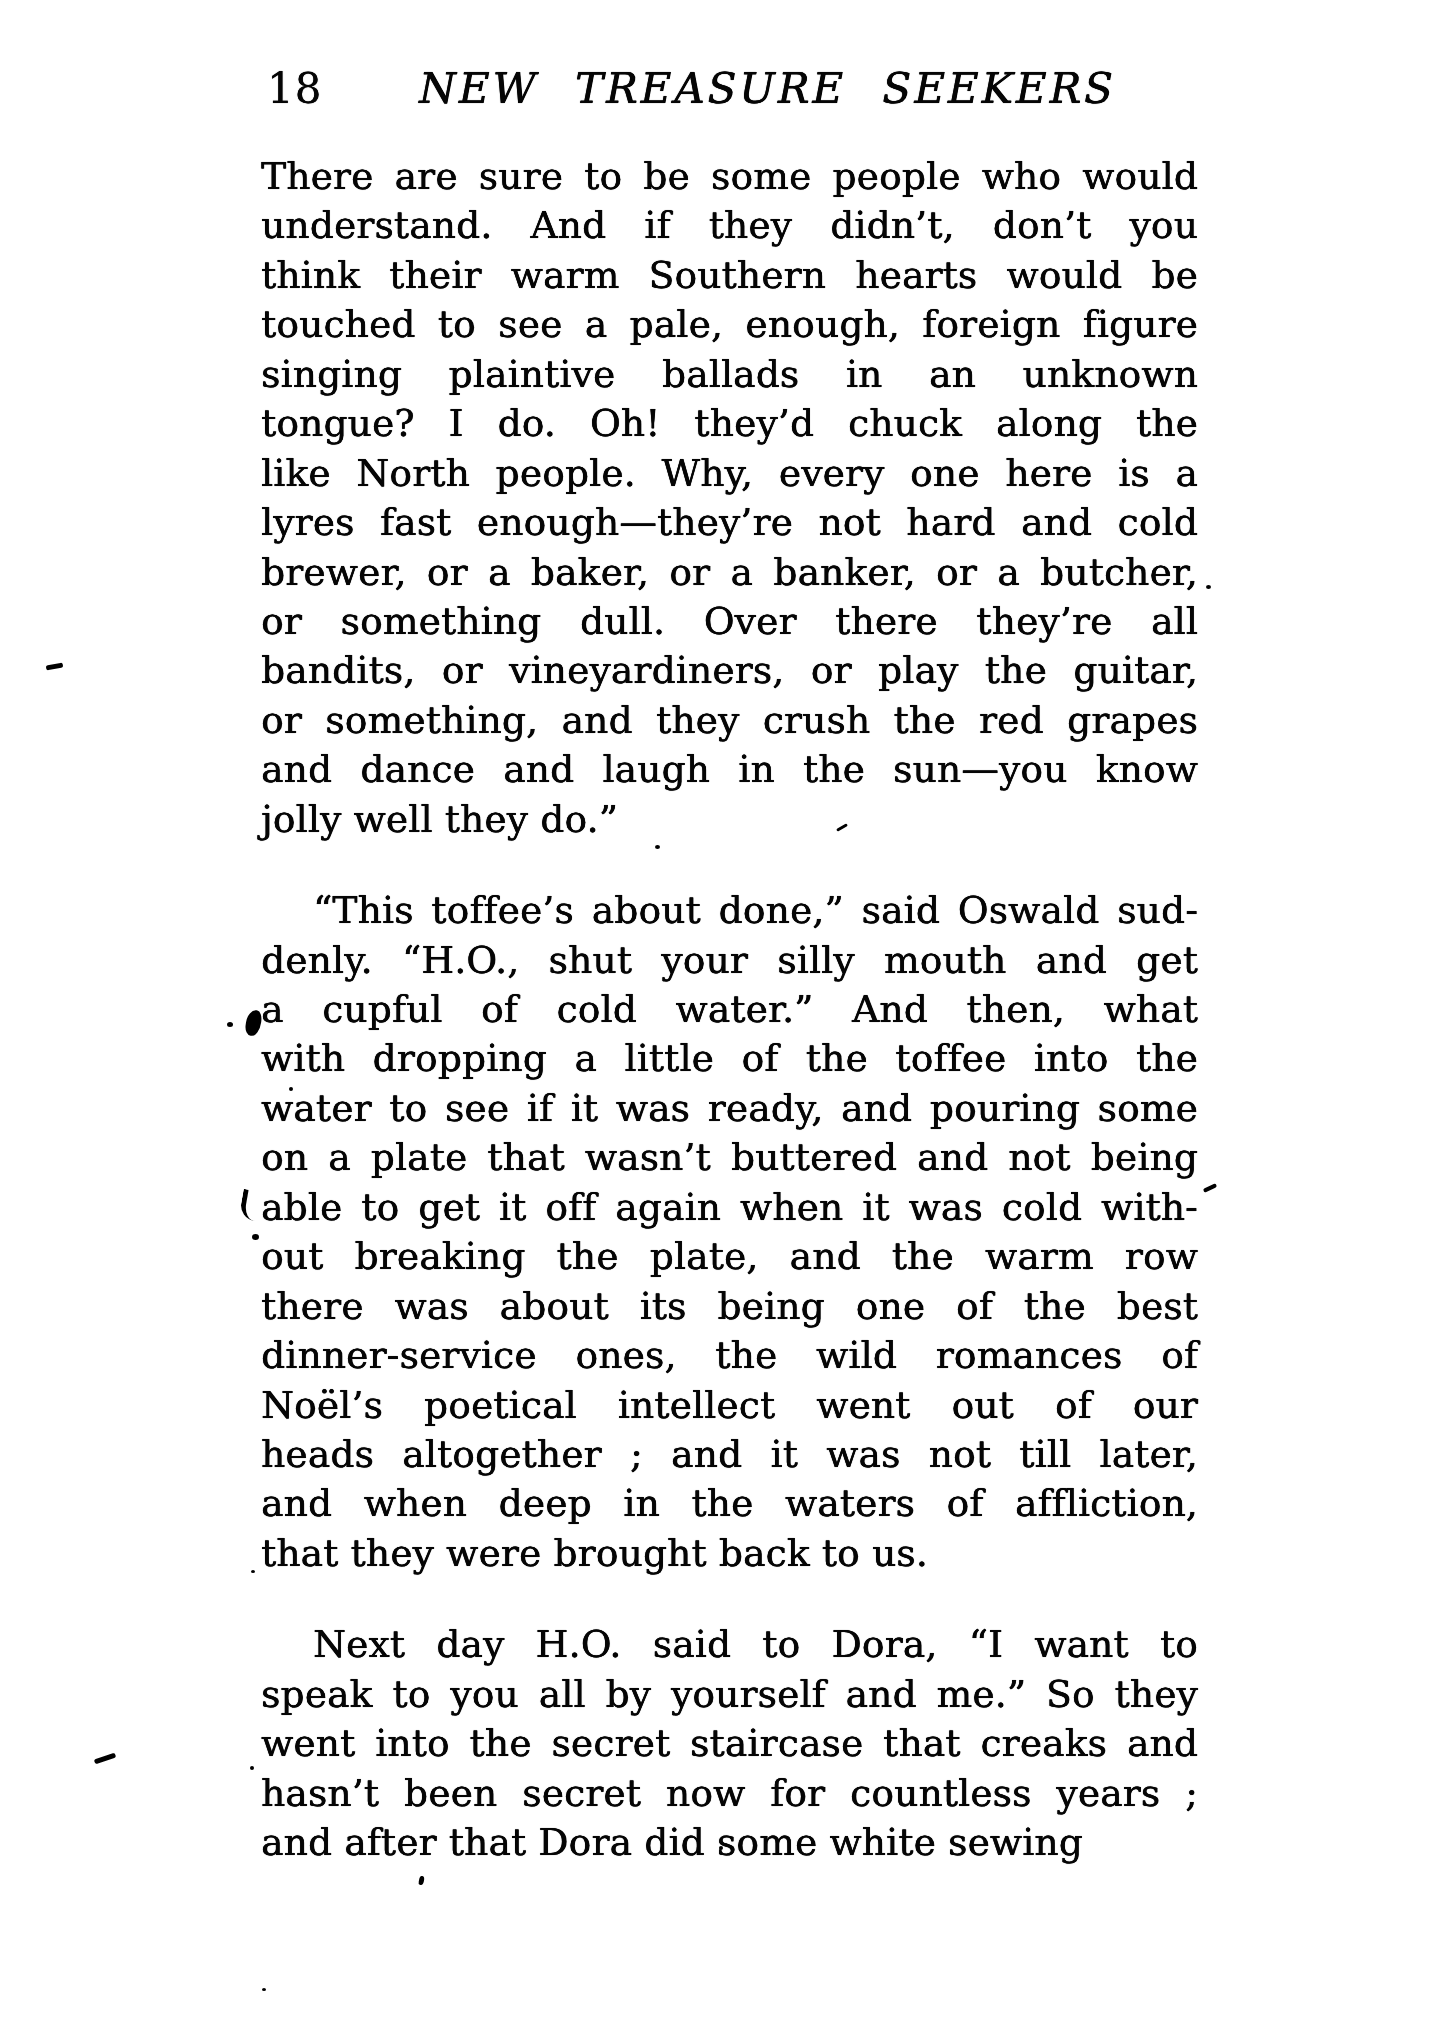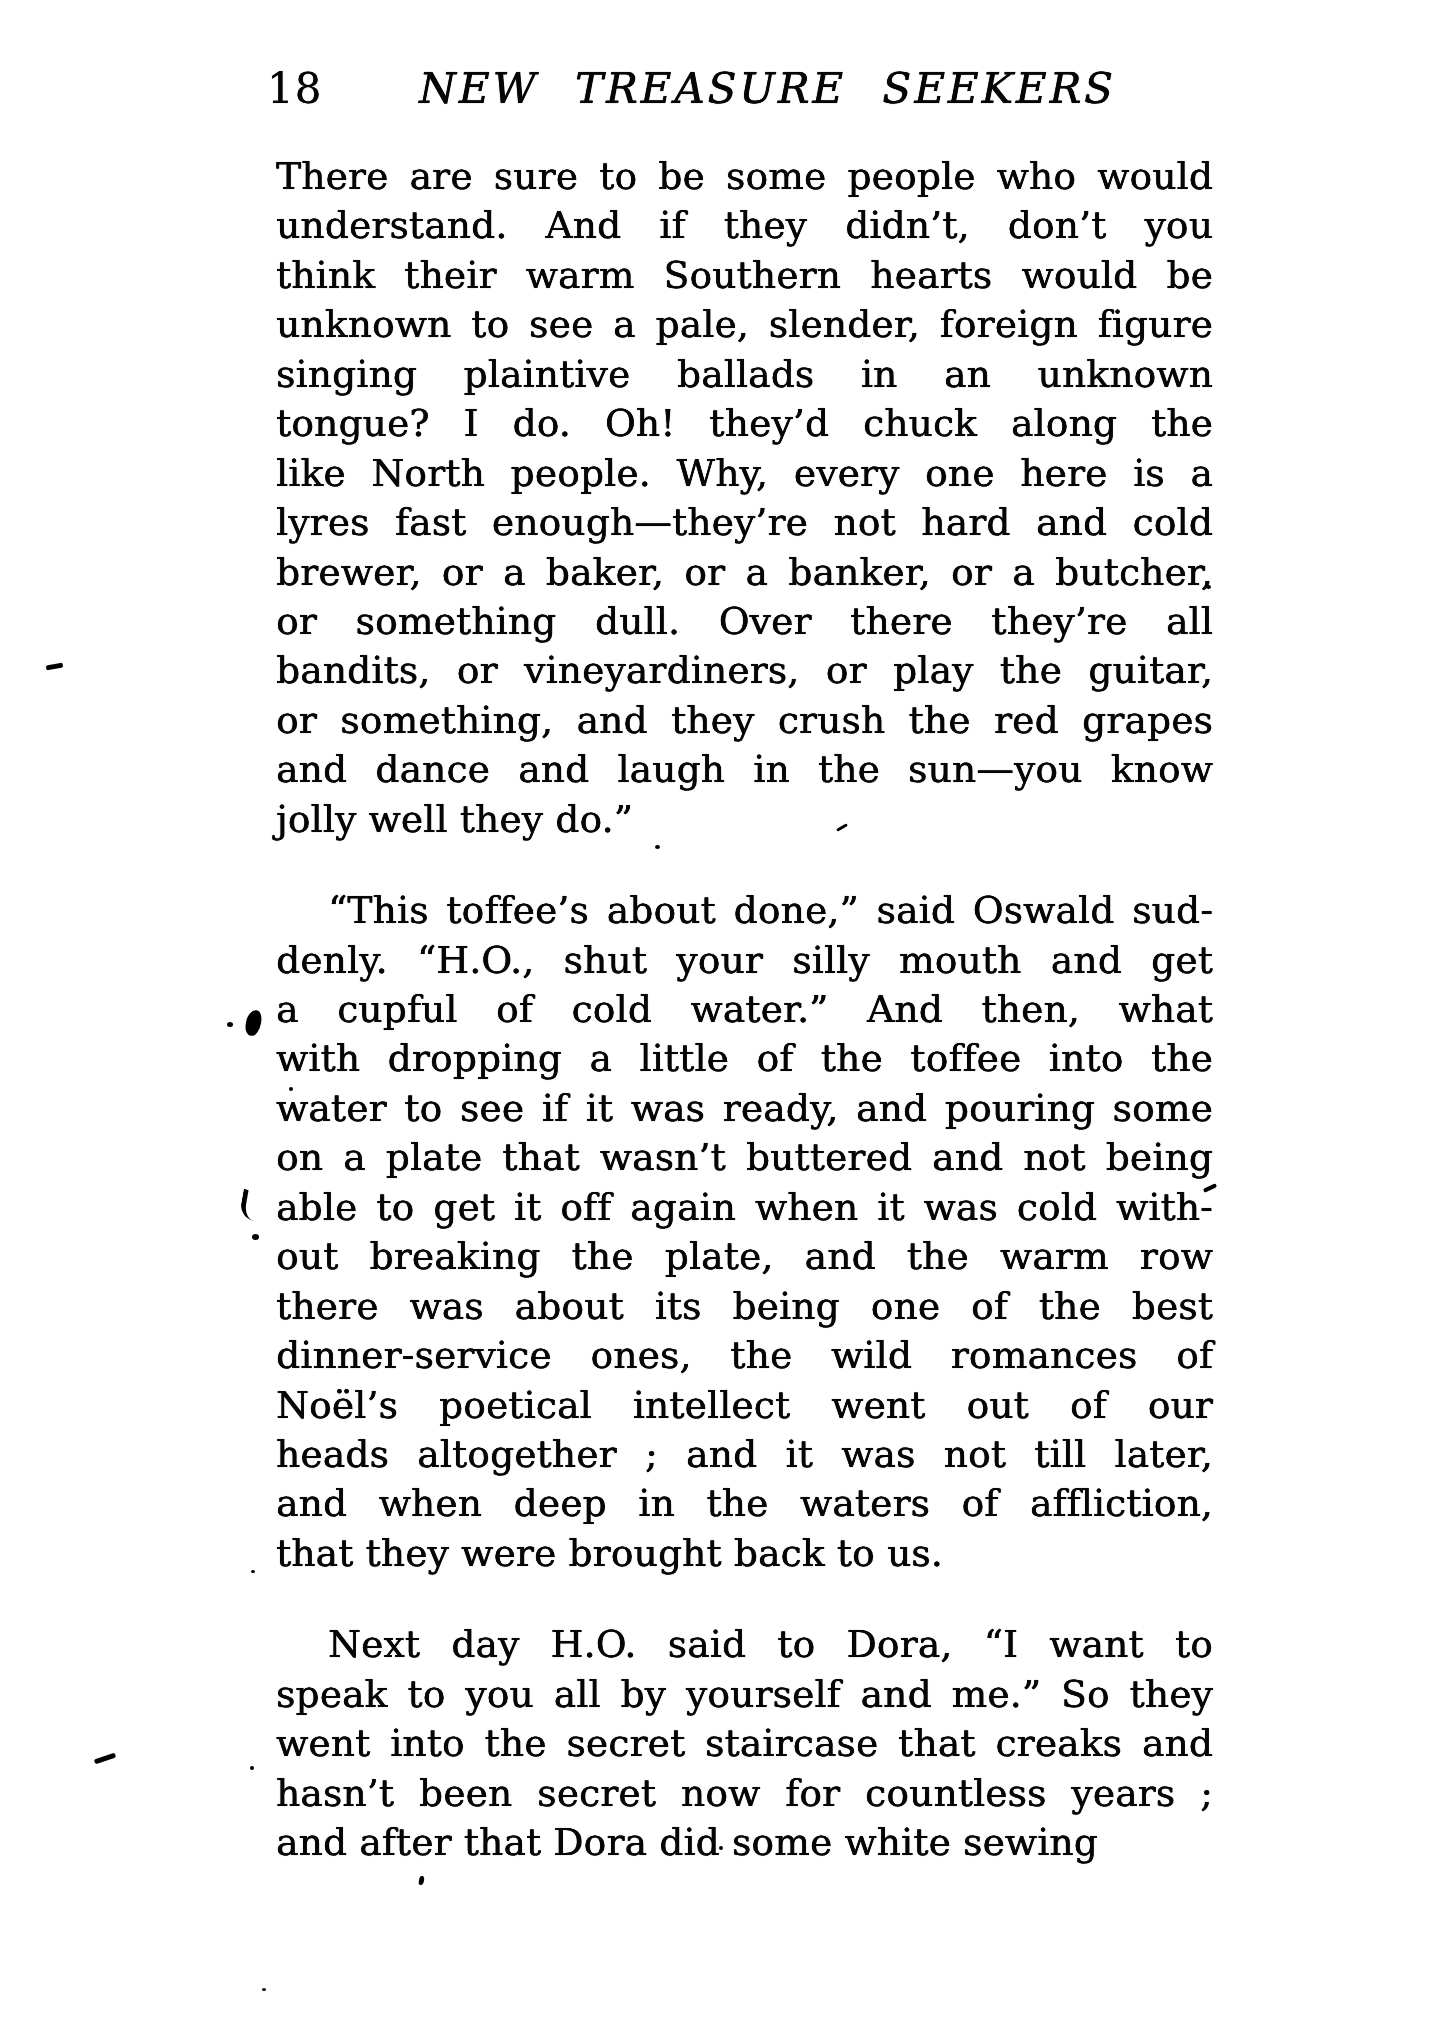--- a/index.html
+++ b/index.html
@@ -25,21 +25,21 @@
   .running-title{
     position:absolute;left:158px;top:0;
     font-size:42px;line-height:46px;
     letter-spacing:3px;word-spacing:20px;
     text-shadow:0 0 0.8px #000, 0.5px 0 0 #000;
     white-space:nowrap;
     font-style:italic;
   }
   .textblock{
     position:absolute;
-    top:152px;left:276px;width:937px;
+    top:152px;left:261px;width:937px;
   }
   .line{
     height:49.45px;line-height:49.45px;
     font-size:37.5px;
     letter-spacing:0.2px;
     text-align:justify;
     text-align-last:justify;
     text-shadow:0 0 0.7px #000, 0.4px 0 0 rgba(0,0,0,0.85);
     white-space:normal;
   }
@@ -74,21 +74,21 @@
 
   <div class="header">
     <span class="pagenum">18</span>
     <span class="running-title">NEW TREASURE SEEKERS</span>
   </div>
 
   <div class="textblock">
     <div class="line">There are sure to be some people who would</div>
     <div class="line">understand.  And if they didn’t, don’t you</div>
     <div class="line">think their warm Southern hearts would be</div>
-    <div class="line">unknown to see a pale, slender, foreign figure</div>
+    <div class="line">touched to see a pale, enough, foreign figure</div>
     <div class="line">singing plaintive ballads in an unknown</div>
     <div class="line">tongue?  I do.  Oh! they’d chuck along the</div>
     <div class="line">like North people.  Why, every one here is a</div>
     <div class="line">lyres fast enough—they’re not hard and cold</div>
     <div class="line">brewer, or a baker, or a banker, or a butcher,</div>
     <div class="line">or something dull.  Over there they’re all</div>
     <div class="line">bandits, or vineyardiners, or play the guitar,</div>
     <div class="line">or something, and they crush the red grapes</div>
     <div class="line">and dance and laugh in the sun—you know</div>
     <div class="line end">jolly well they do.”</div>

